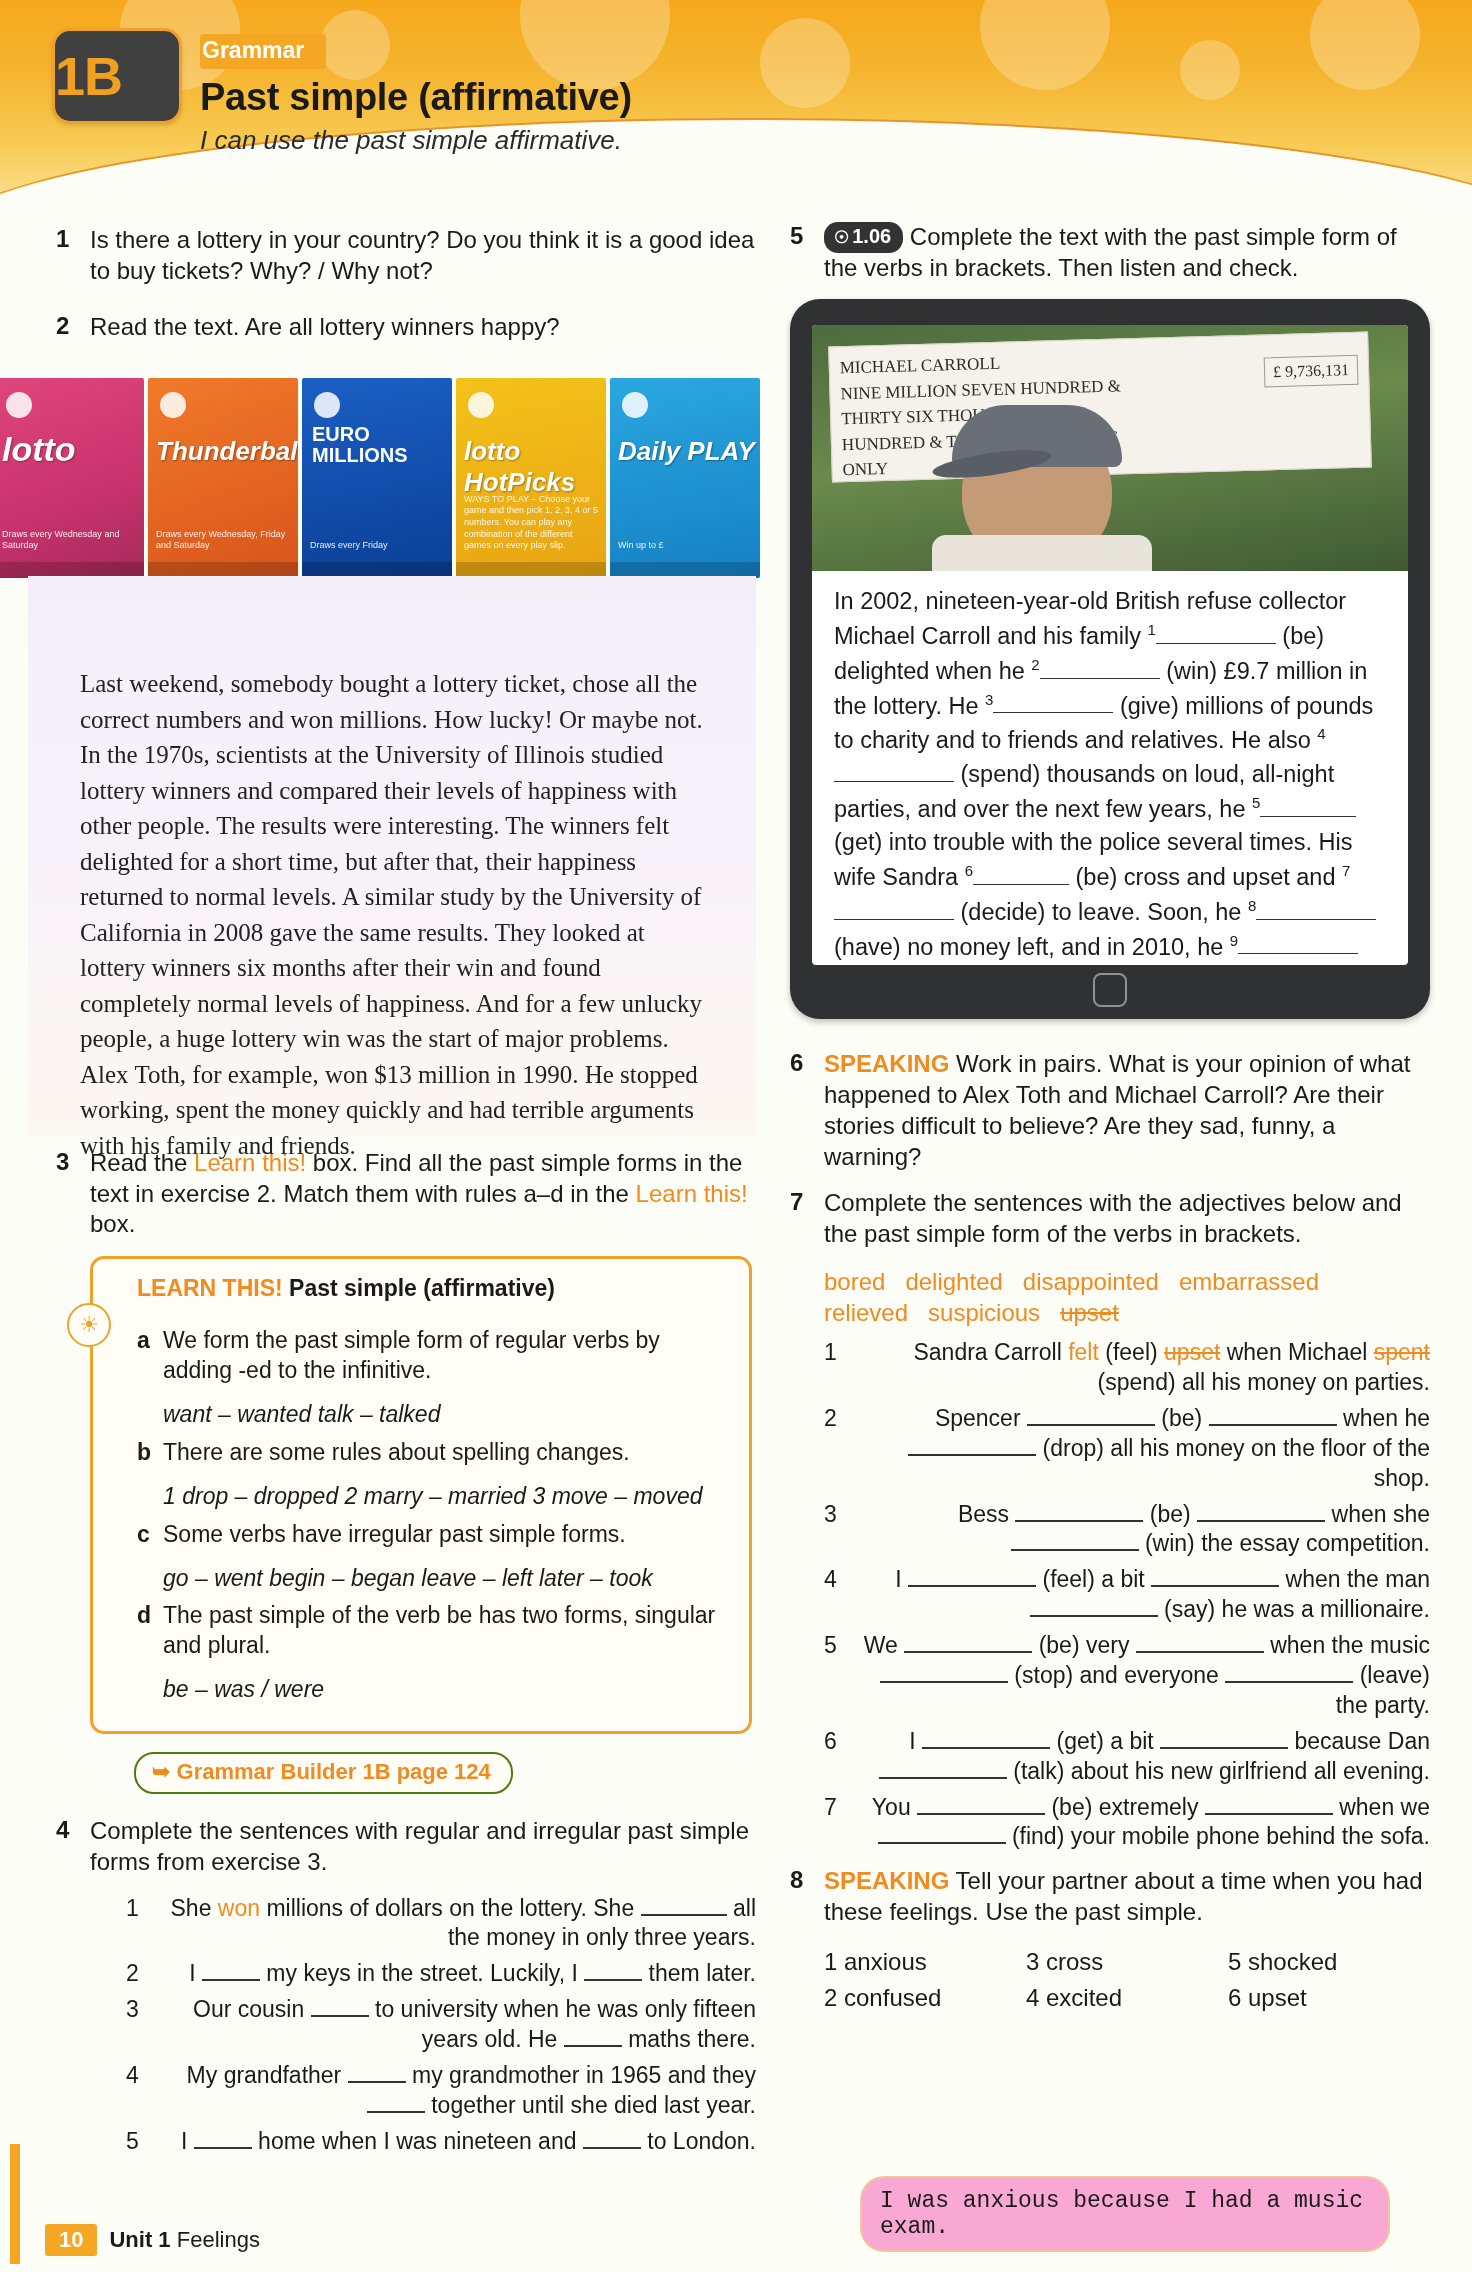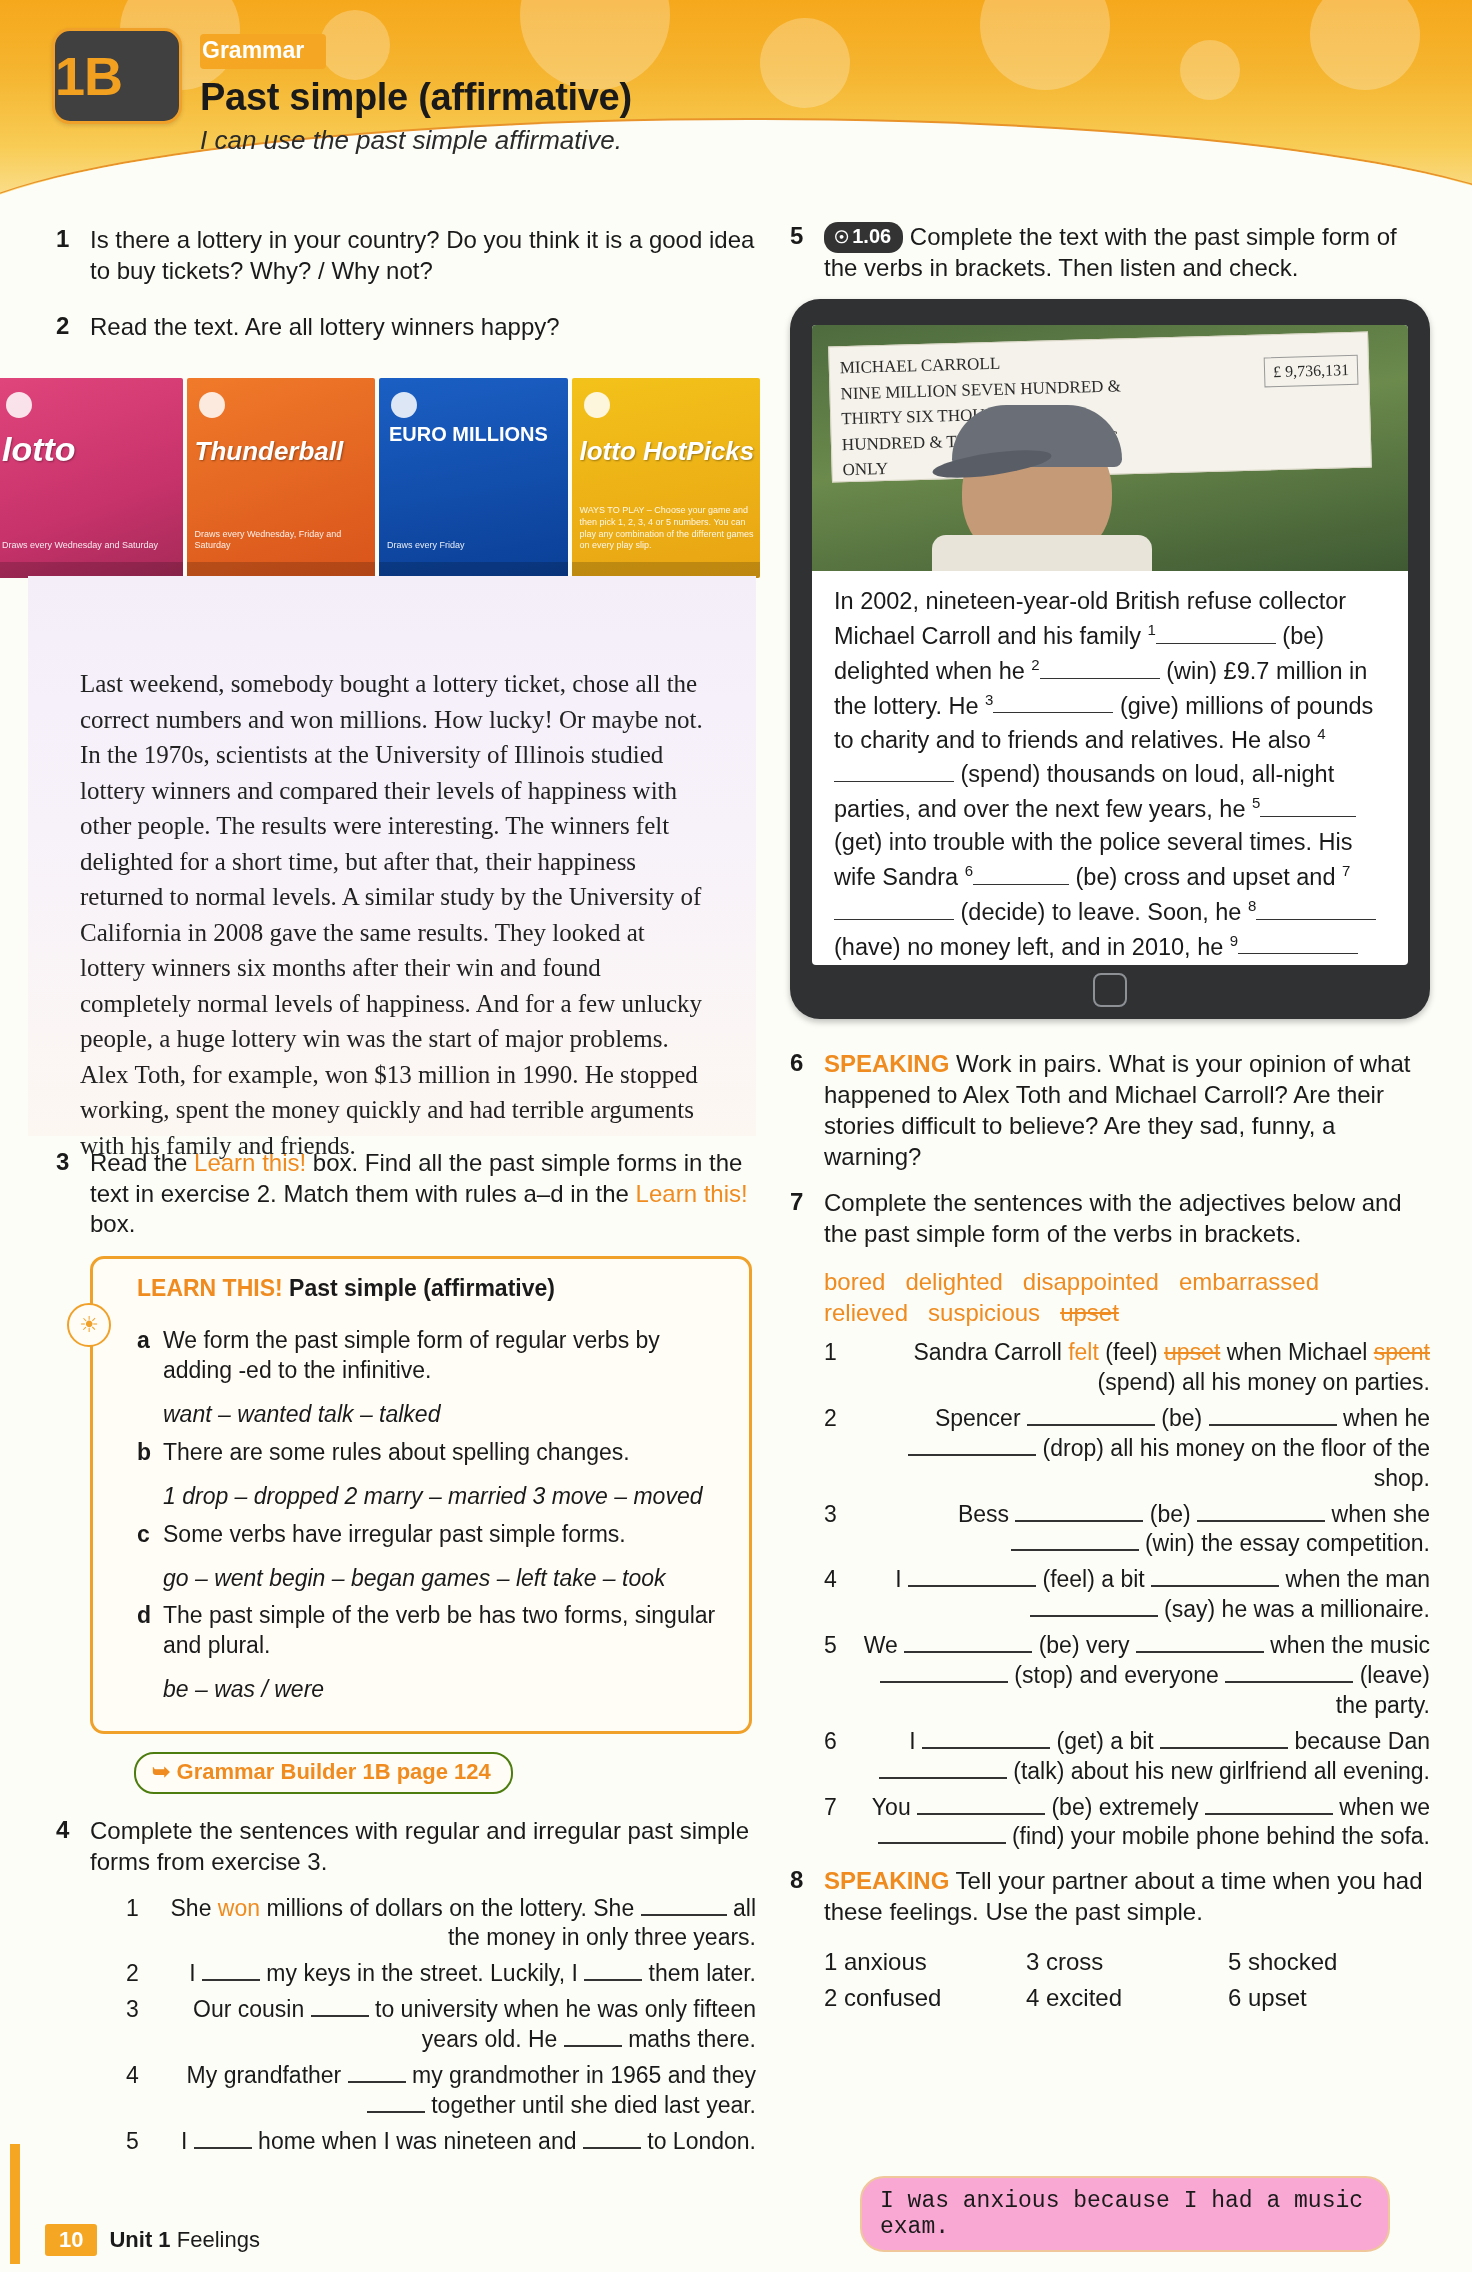--- a/index.html
+++ b/index.html
@@ -460,20 +460,26 @@
     <div class="lotto-em">EURO MILLIONS</div>
     <div class="lotto-sub">Draws every Friday</div>
     <div class="lotto-bottom-strip"></div>
   </div>
   <div class="lotto-card lc4">
     <div class="ball"></div>
     <div class="lotto-word small">lotto HotPicks</div>
     <div class="lotto-sub">WAYS TO PLAY – Choose your game and then pick 1, 2, 3, 4 or 5 numbers. You can play any combination of the different games on every play slip.</div>
     <div class="lotto-bottom-strip"></div>
   </div>
+  <div class="lotto-card lc5">
+    <div class="ball"></div>
+    <div class="lotto-word small">Daily PLAY</div>
+    <div class="lotto-sub">Win up to £</div>
+    <div class="lotto-bottom-strip"></div>
+  </div>
 </div>
 
 <div class="reading">
   <p>Last weekend, somebody bought a lottery ticket, chose all the correct numbers and won millions. How lucky! Or maybe not. In the 1970s, scientists at the University of Illinois studied lottery winners and compared their levels of happiness with other people. The results were interesting. The winners felt delighted for a short time, but after that, their happiness returned to normal levels. A similar study by the University of California in 2008 gave the same results. They looked at lottery winners six months after their win and found completely normal levels of happiness. And for a few unlucky people, a huge lottery win was the start of major problems. Alex Toth, for example, won $13 million in 1990. He stopped working, spent the money quickly and had terrible arguments with his family and friends.</p>
 </div>
 
 <div style="position:absolute; top:1148px; left:56px; width:700px;">
 
   <div class="ex">
     <div class="ex-num">3</div>
@@ -502,21 +508,21 @@
       <span class="txt">
         <span>There are some rules about spelling changes.</span>
         <div class="learn-ex">1 drop – dropped   2 marry – married   3 move – moved</div>
       </span>
     </div>
 
     <div class="learn-item">
       <span class="lbl">c</span>
       <span class="txt">
         <span>Some verbs have irregular past simple forms.</span>
-        <div class="learn-ex">go – went   begin – began   games – left   take – took</div>
+        <div class="learn-ex">go – went   begin – began   leave – left   later – took</div>
       </span>
     </div>
 
     <div class="learn-item">
       <span class="lbl">d</span>
       <span class="txt">
         <span>The past simple of the verb be has two forms, singular and plural.</span>
         <div class="learn-ex">be – was / were</div>
       </span>
     </div>

